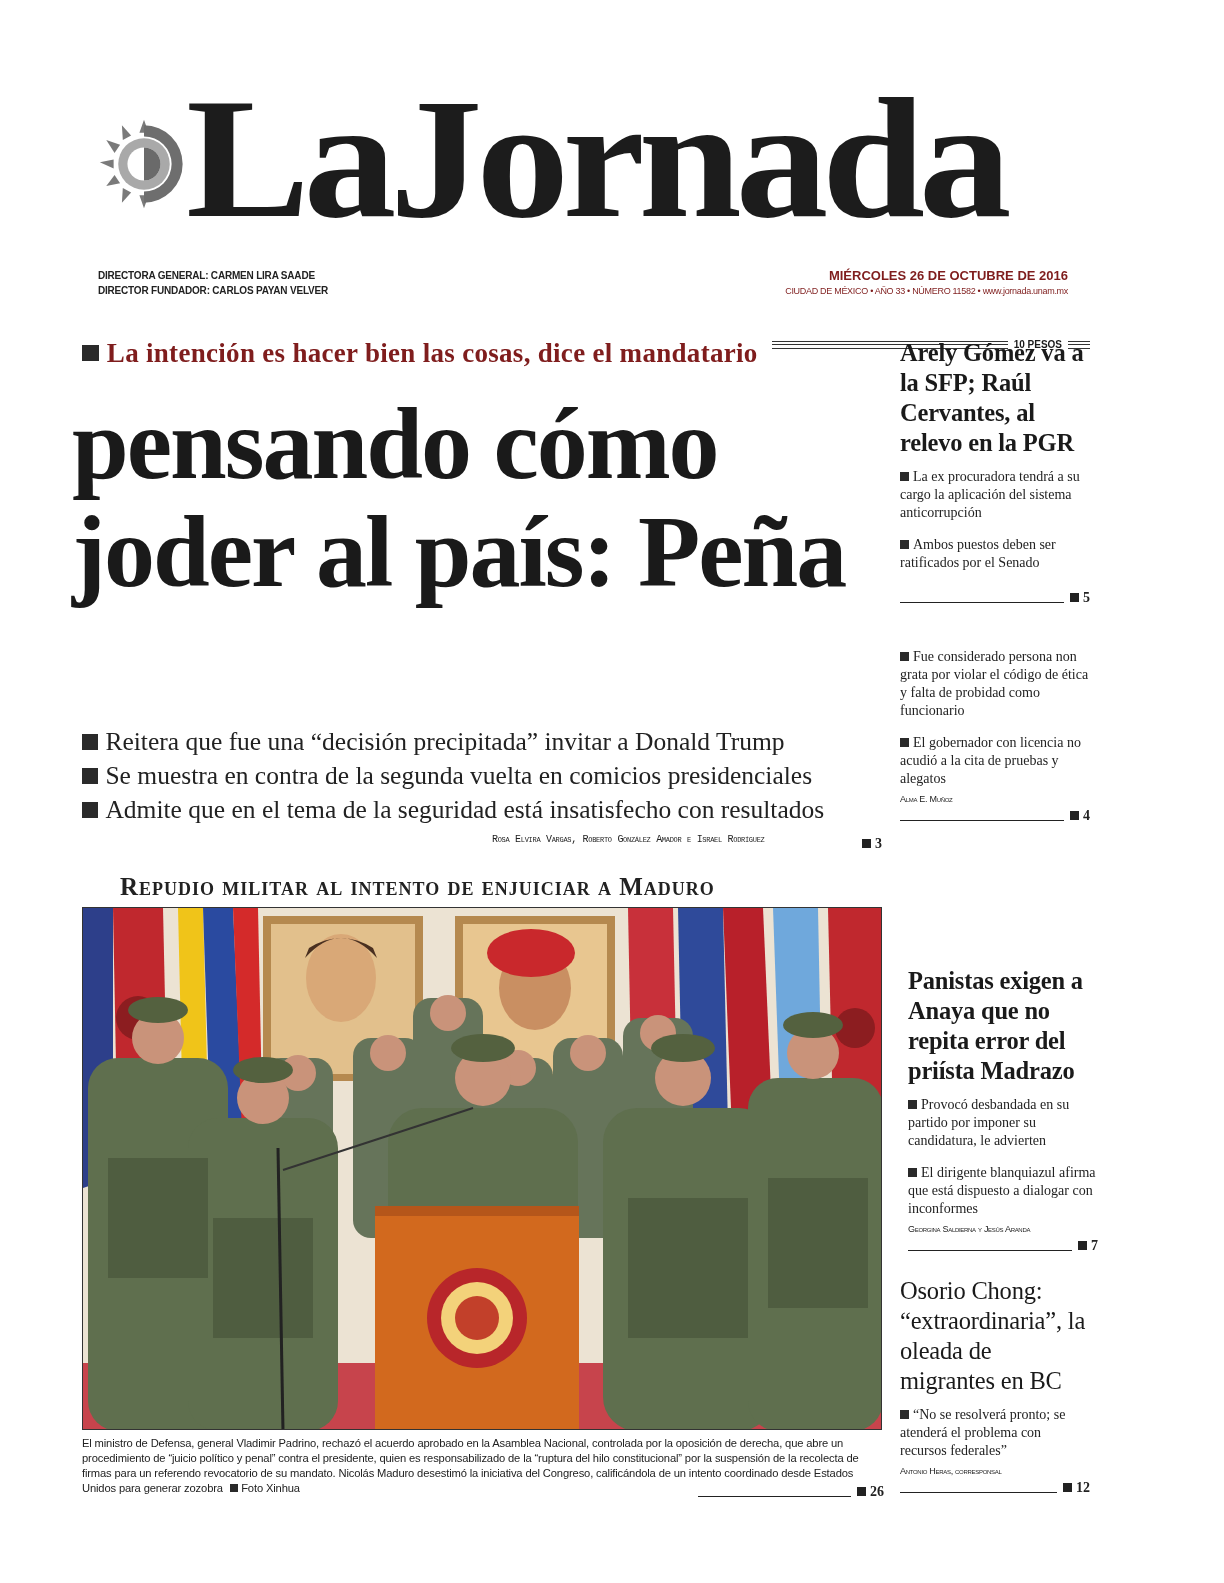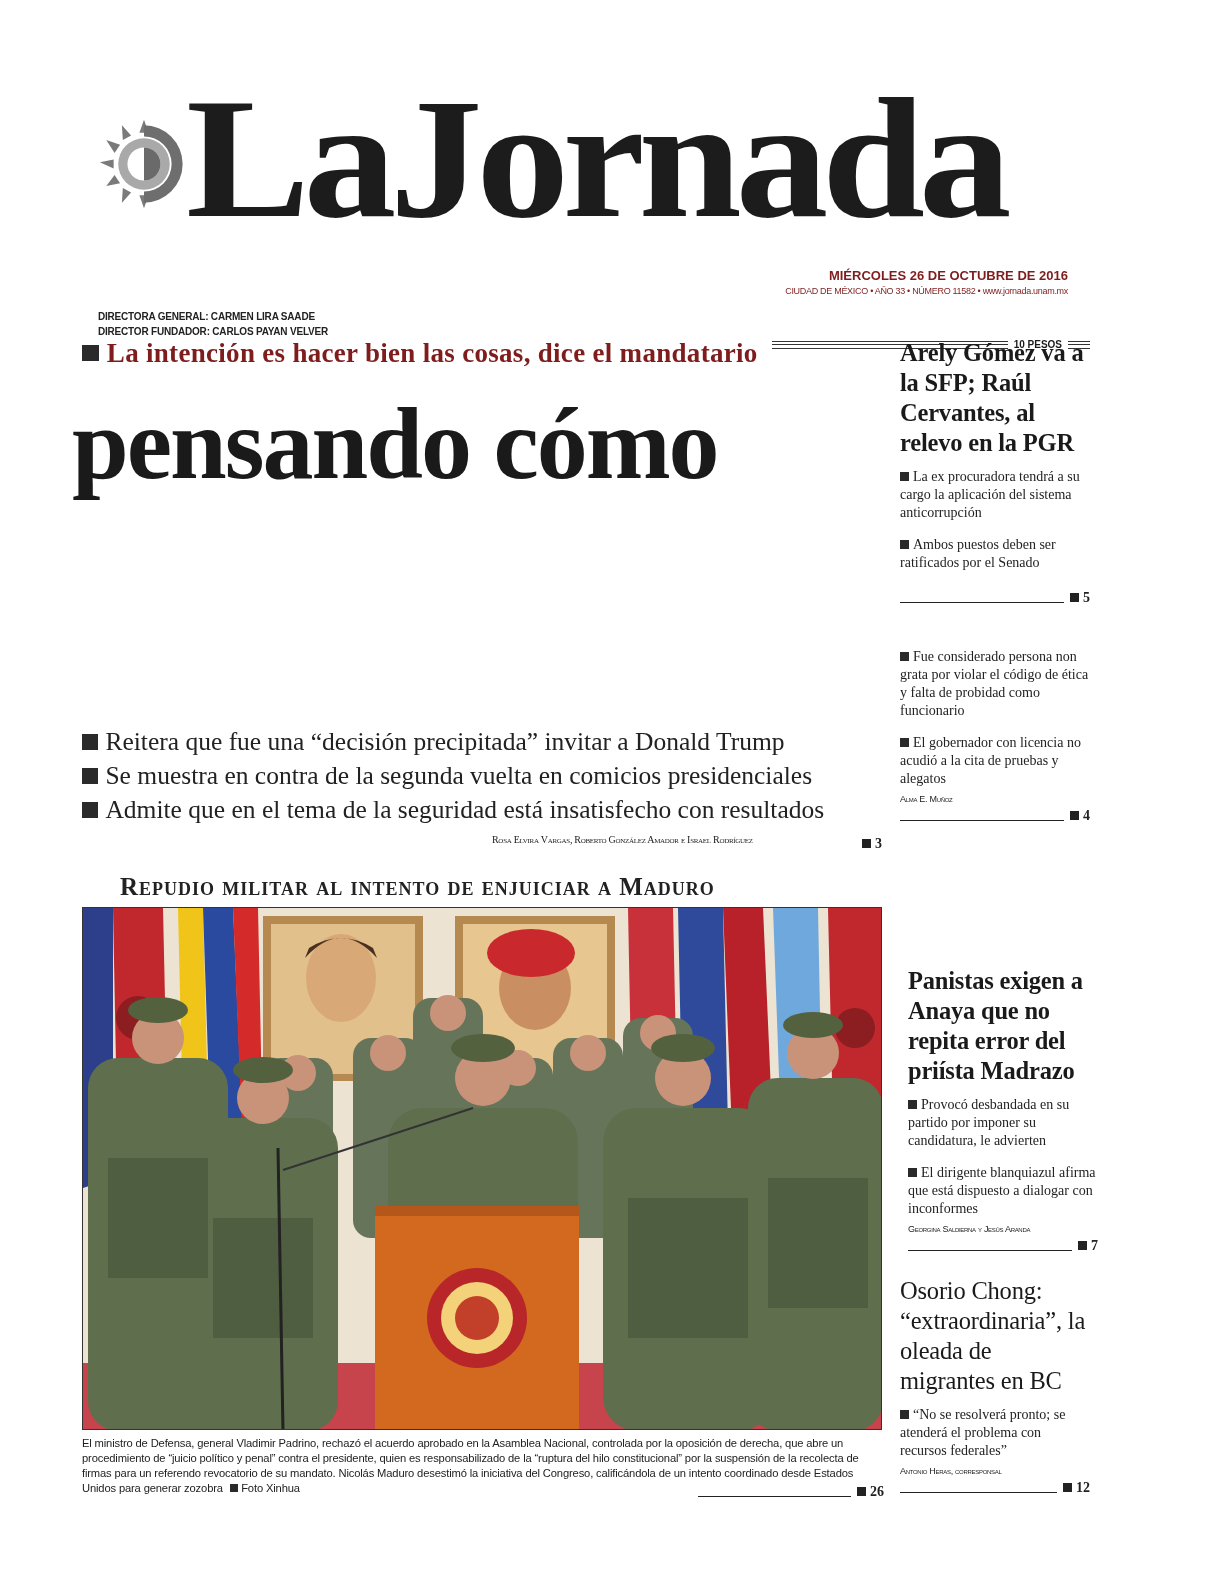--- a/index.html
+++ b/index.html
@@ -7,38 +7,38 @@
   body { position: relative; font-family: "Liberation Serif", serif; color: #1a1a1a; }
 
   
   .logo-sun { position: absolute; left: 98px; top: 118px; width: 92px; height: 92px; }
   .logo-text {
     position: absolute; left: 186px; top: 72px;
     font-family: "Liberation Serif", serif; font-weight: bold;
     font-size: 172px; line-height: 1; letter-spacing: -6px; color: #1c1c1c;
     transform: scaleX(1.08); transform-origin: left top;
   }
-  .directors { position: absolute; left: 98px; top: 268px; font-family: "Liberation Sans", sans-serif; font-weight: bold; font-size: 10px; letter-spacing: -0.2px; line-height: 15px; color: #222; margin-top: 41px; }
+  .directors { position: absolute; left: 98px; top: 268px; font-family: "Liberation Sans", sans-serif; font-weight: bold; font-size: 10px; letter-spacing: -0.2px; line-height: 15px; color: #222; }
   .dateline { position: absolute; right: 156px; top: 268px; text-align: right; font-family: "Liberation Sans", sans-serif; color: #7f1d1d; }
   .dateline .date { font-size: 13px; font-weight: bold; line-height: 16px; }
   .dateline .meta { font-size: 9px; line-height: 14px; letter-spacing: -0.3px; }
   .price-rule { position: absolute; left: 772px; top: 308px; width: 318px; height: 9px; display: flex; align-items: flex-end; margin-top: 32px; }
   .price-rule .lines { flex: 1; height: 8px; border-top: 1px solid #333; border-bottom: 1px solid #333; position: relative; }
   .price-rule .lines::after { content: ""; position: absolute; left: 0; right: 0; top: 2px; border-top: 1px solid #333; }
   .price-rule .price { font-family: "Liberation Sans", sans-serif; font-weight: bold; font-size: 10px; padding: 0 6px; line-height: 9px; }
   .price-rule .tail { width: 22px; height: 8px; border-top: 1px solid #333; border-bottom: 1px solid #333; position: relative; }
   .price-rule .tail::after { content: ""; position: absolute; left: 0; right: 0; top: 2px; border-top: 1px solid #333; }
 
   .bullet { display: inline-block; width: 0.62em; height: 0.62em; background: #2a2a2a; margin-right: 0.3em; vertical-align: 0.02em; }
 
   
   .kicker { position: absolute; left: 82px; top: 338px; font-size: 27px; font-weight: bold; letter-spacing: 0.3px; color: #7f1d1d; }
   .headline { position: absolute; left: 72px; top: 390px; width: 820px; font-size: 102px; font-weight: bold; line-height: 108px; letter-spacing: -2px; color: #1a1a1a; }
   .subheads { position: absolute; left: 82px; top: 725px; font-size: 25.5px; line-height: 34px; color: #222; }
-  .byline-main { position: absolute; left: 492px; top: 834px; font-family: Liberation Serif, serif; font-size: 10px; font-variant: small-caps; letter-spacing: -0.3px; color: #222; }
+  .byline-main { position: absolute; left: 492px; top: 834px; font-family: Liberation Mono, monospace; font-size: 10px; font-variant: small-caps; letter-spacing: -0.3px; color: #222; }
   .page-ref { font-family: "Liberation Serif", serif; font-weight: bold; font-size: 14px; color: #222; }
   .page-ref .sq { display: inline-block; width: 9px; height: 9px; background: #222; margin-right: 4px; }
   .ref-main { position: absolute; left: 862px; top: 836px; }
 
   
   .photo-title { position: absolute; left: 120px; top: 873px; font-size: 25px; font-weight: bold; font-variant: small-caps; letter-spacing: 1px; color: #222; text-align: center; }
   .photo { position: absolute; left: 82px; top: 907px; width: 800px; height: 523px; overflow: hidden; border: 1px solid #333;
     background: linear-gradient(180deg, #efe6d8 0%, #e8ddcc 55%, #d9c8b0 100%); }
   .caption { position: absolute; left: 82px; top: 1436px; width: 808px; font-family: "Liberation Sans", sans-serif; font-size: 11.2px; line-height: 15px; letter-spacing: -0.15px; color: #222; }
   .ref-photo { position: absolute; left: 698px; top: 1484px; width: 186px; display: flex; align-items: flex-end; }
@@ -91,20 +91,21 @@
   <span class="price">10 PESOS</span>
   <div class="tail"></div>
 </div>
 
 <div class="kicker">
   <span class="bullet"></span><span>La intención es hacer bien las cosas, dice el mandatario</span>
 </div>
 
 <h1 class="headline">
   <div>pensando cómo</div>
+  <div>joder al país: Peña</div>
 </h1>
 
 <div class="subheads">
   <div><span class="bullet"></span><span>Reitera que fue una “decisión precipitada” invitar a Donald Trump</span></div>
   <div><span class="bullet"></span><span>Se muestra en contra de la segunda vuelta en comicios presidenciales</span></div>
   <div><span class="bullet"></span><span>Admite que en el tema de la seguridad está insatisfecho con resultados</span></div>
 </div>
 
 <div class="byline-main">Rosa Elvira Vargas, Roberto González Amador e Israel Rodríguez</div>
 <div class="page-ref ref-main">

